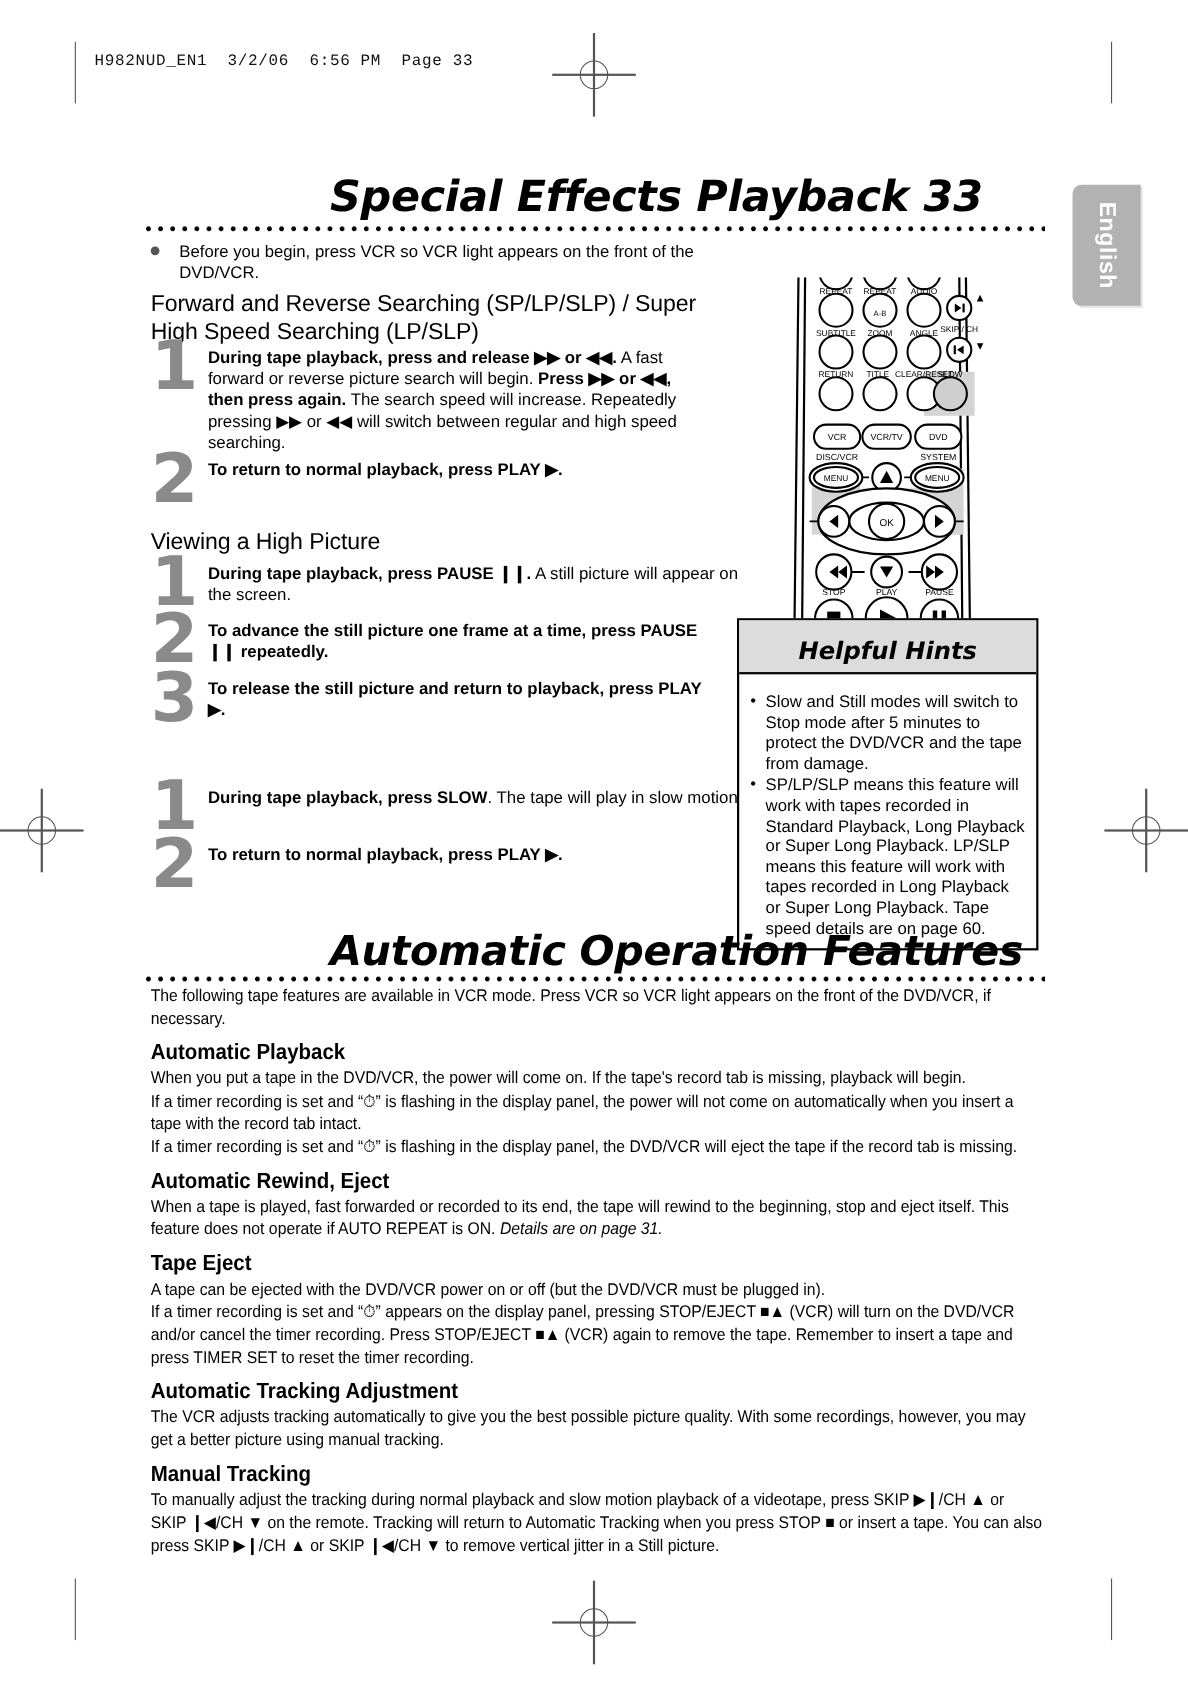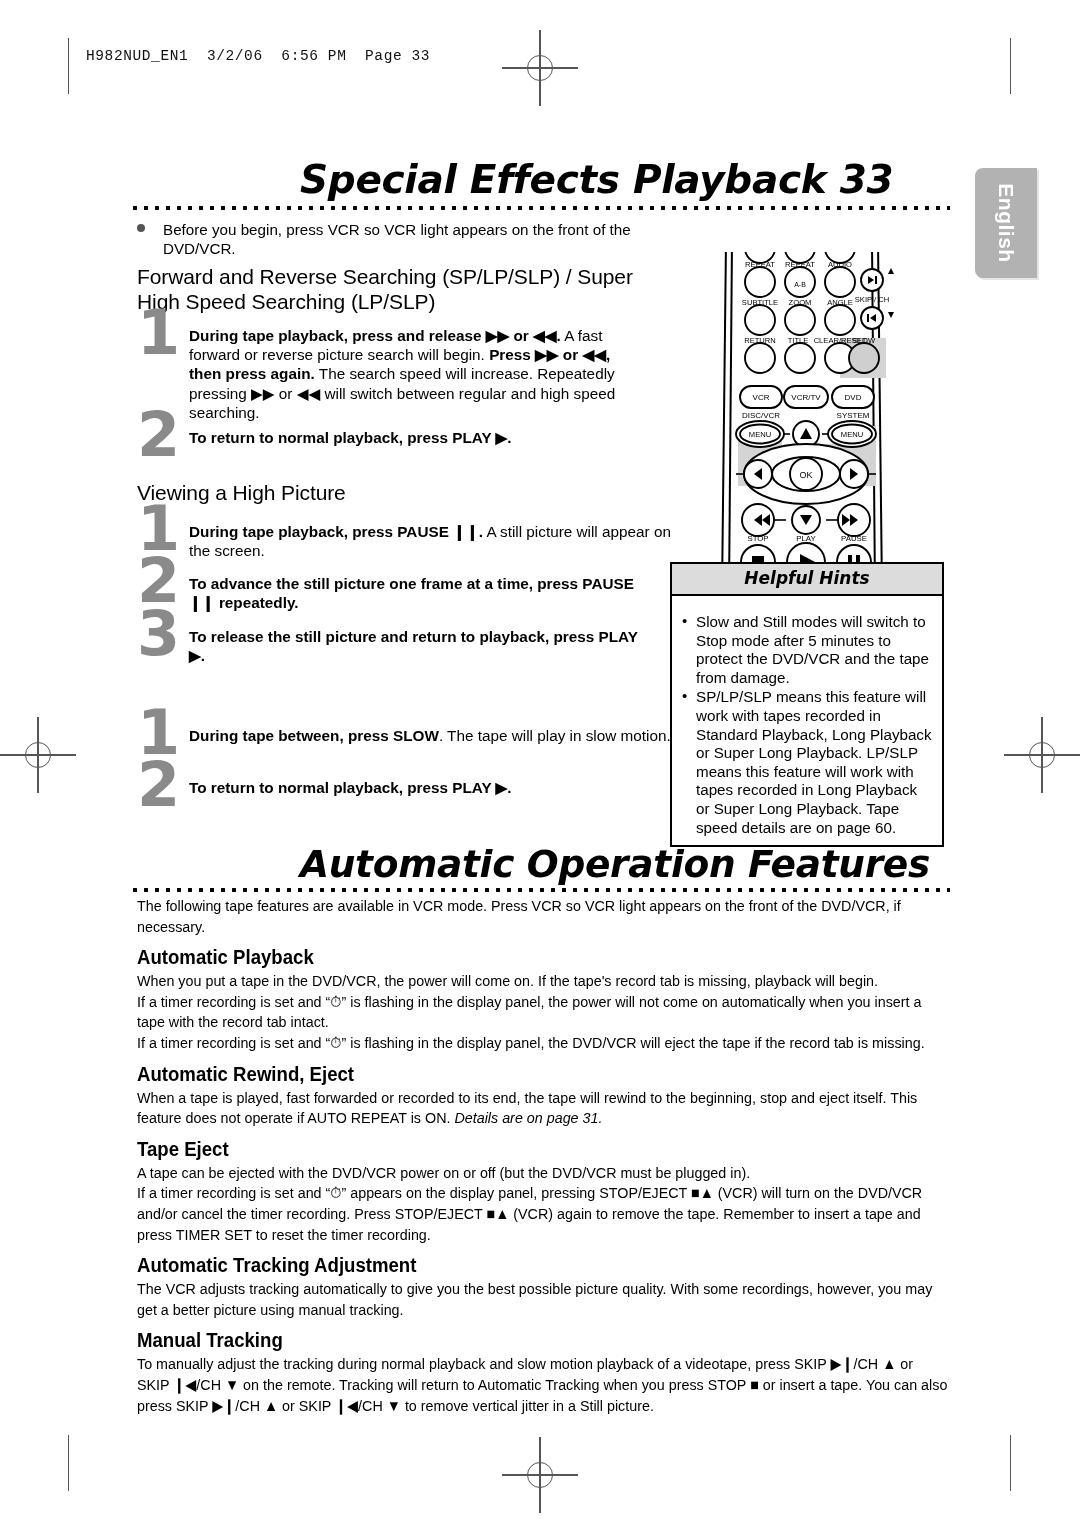--- a/index.html
+++ b/index.html
@@ -106,34 +106,34 @@
   
   .step { position: absolute; }
   .step .num {
     position: absolute; left: 0; top: -14px;
     font-family: "DejaVu Sans", sans-serif;
     font-weight: bold; font-size: 62px; color: #8a8a8a;
     line-height: 62px;
   }
   .step .body {
     position: absolute; left: 52px; top: 0;
-    font-size: 15.3px; line-height: 19.2px; margin-top: 10px;
+    font-size: 15.3px; line-height: 19.2px;
   }
   .step .body b { font-weight: bold; }
 
   
   .hints {
     position: absolute; left: 670px; top: 562px;
     width: 274px; border: 2.2px solid #000; background: #fff;
   }
   .hints .hdr {
     background: #dcdcdc; border-bottom: 2.2px solid #000;
-    text-align: center; padding: 4px 0 6px;
+    text-align: center; padding: 16px 0 6px;
     font-family: "DejaVu Sans", sans-serif;
-    font-style: italic; font-weight: bold; font-size: 17px;
+    font-style: italic; font-weight: bold; font-size: 22px;
   }
   .hints ul { list-style: none; padding: 5px 8px 7px 8px; margin-top: 12px; }
   .hints li {
     position: relative; padding-left: 16px;
     font-size: 15.2px; line-height: 18.6px; margin-bottom: 1px;
   }
   .hints li:before {
     content: "•"; position: absolute; left: 2px; top: -1px; font-size: 15px;
   }
 
@@ -233,21 +233,21 @@
   </div>
 
   <div class="step" style="left:137px; top:617px; width:510px;">
     <span class="num">3</span>
     <span class="body" style="width:455px;"><b>To release the still picture and return to playback, press PLAY ▶.</b></span>
   </div>
 
 
   <div class="step" style="left:137px; top:716px; width:520px;">
     <span class="num">1</span>
-    <span class="body" style="width:500px;"><b>During tape between, press SLOW</b>. The tape will play in slow motion.</span>
+    <span class="body" style="width:500px;"><b>During tape playback, press SLOW</b>. The tape will play in slow motion.</span>
   </div>
 
   <div class="step" style="left:137px; top:768px; width:510px;">
     <span class="num">2</span>
     <span class="body" style="width:455px;"><b>To return to normal playback, press PLAY ▶.</b></span>
   </div>
 
   <div class="remote">
     <svg width="186" height="330" viewBox="0 0 186 330" xmlns="http://www.w3.org/2000/svg">
       <g fill="none" stroke="#000" stroke-width="2">

